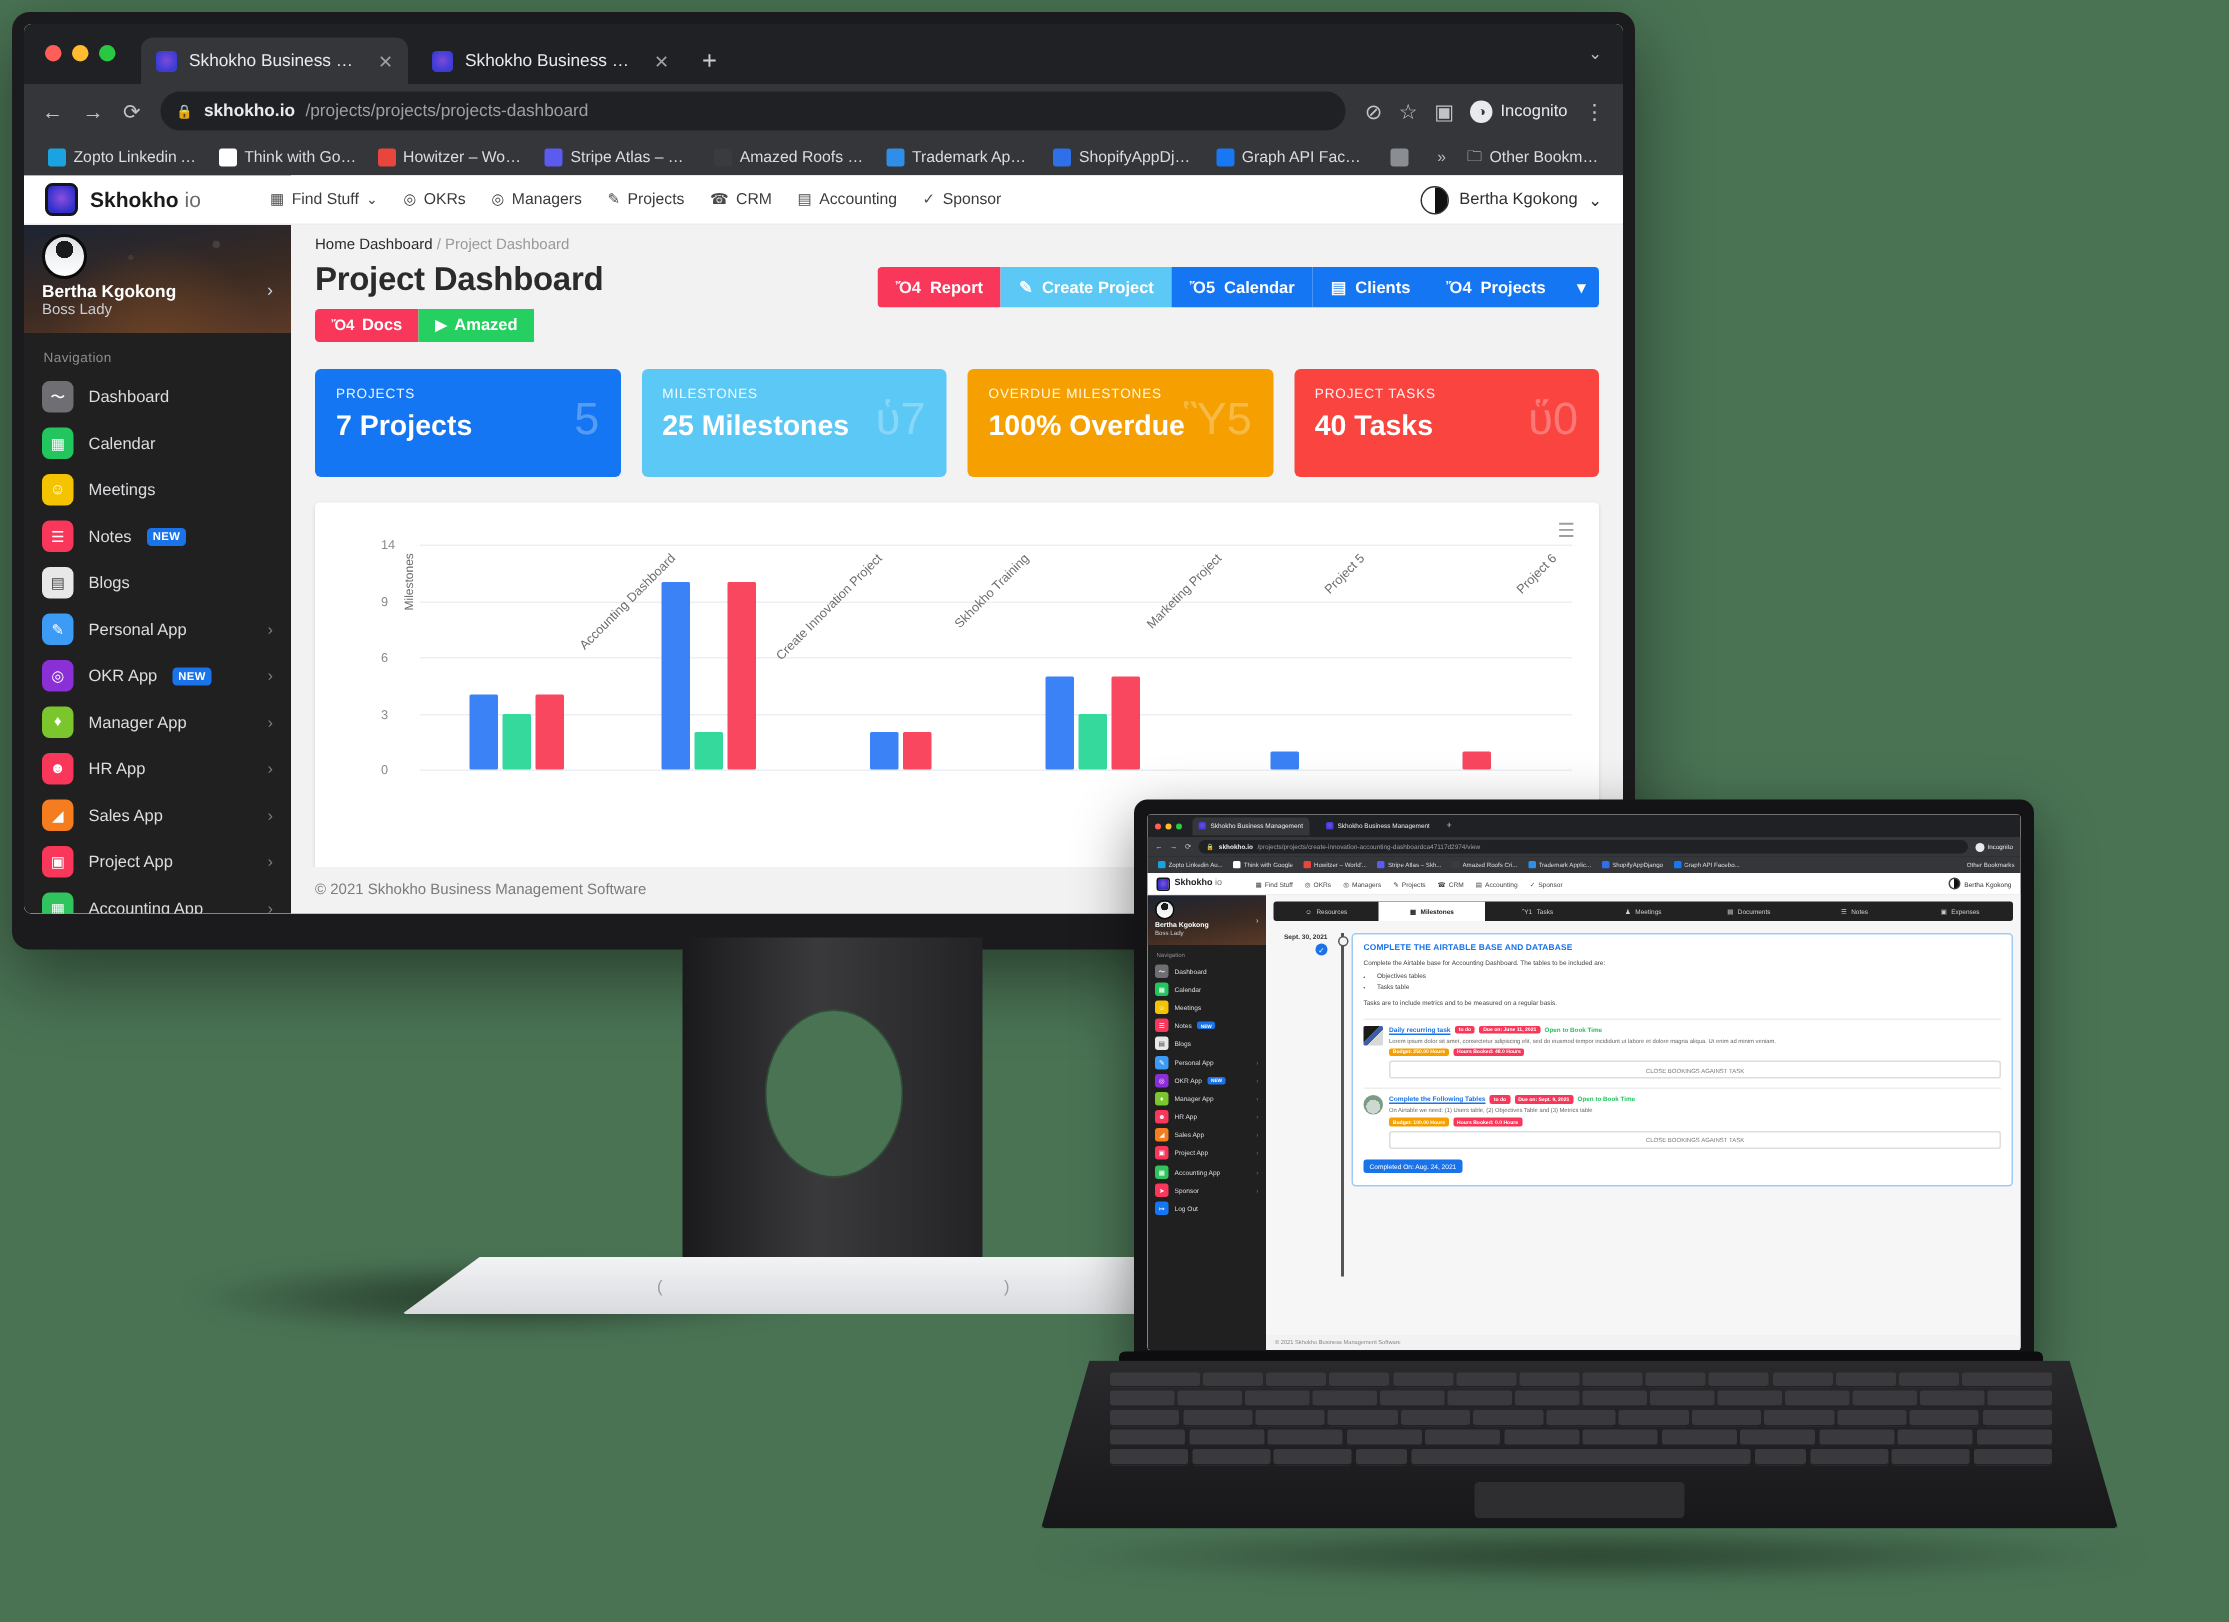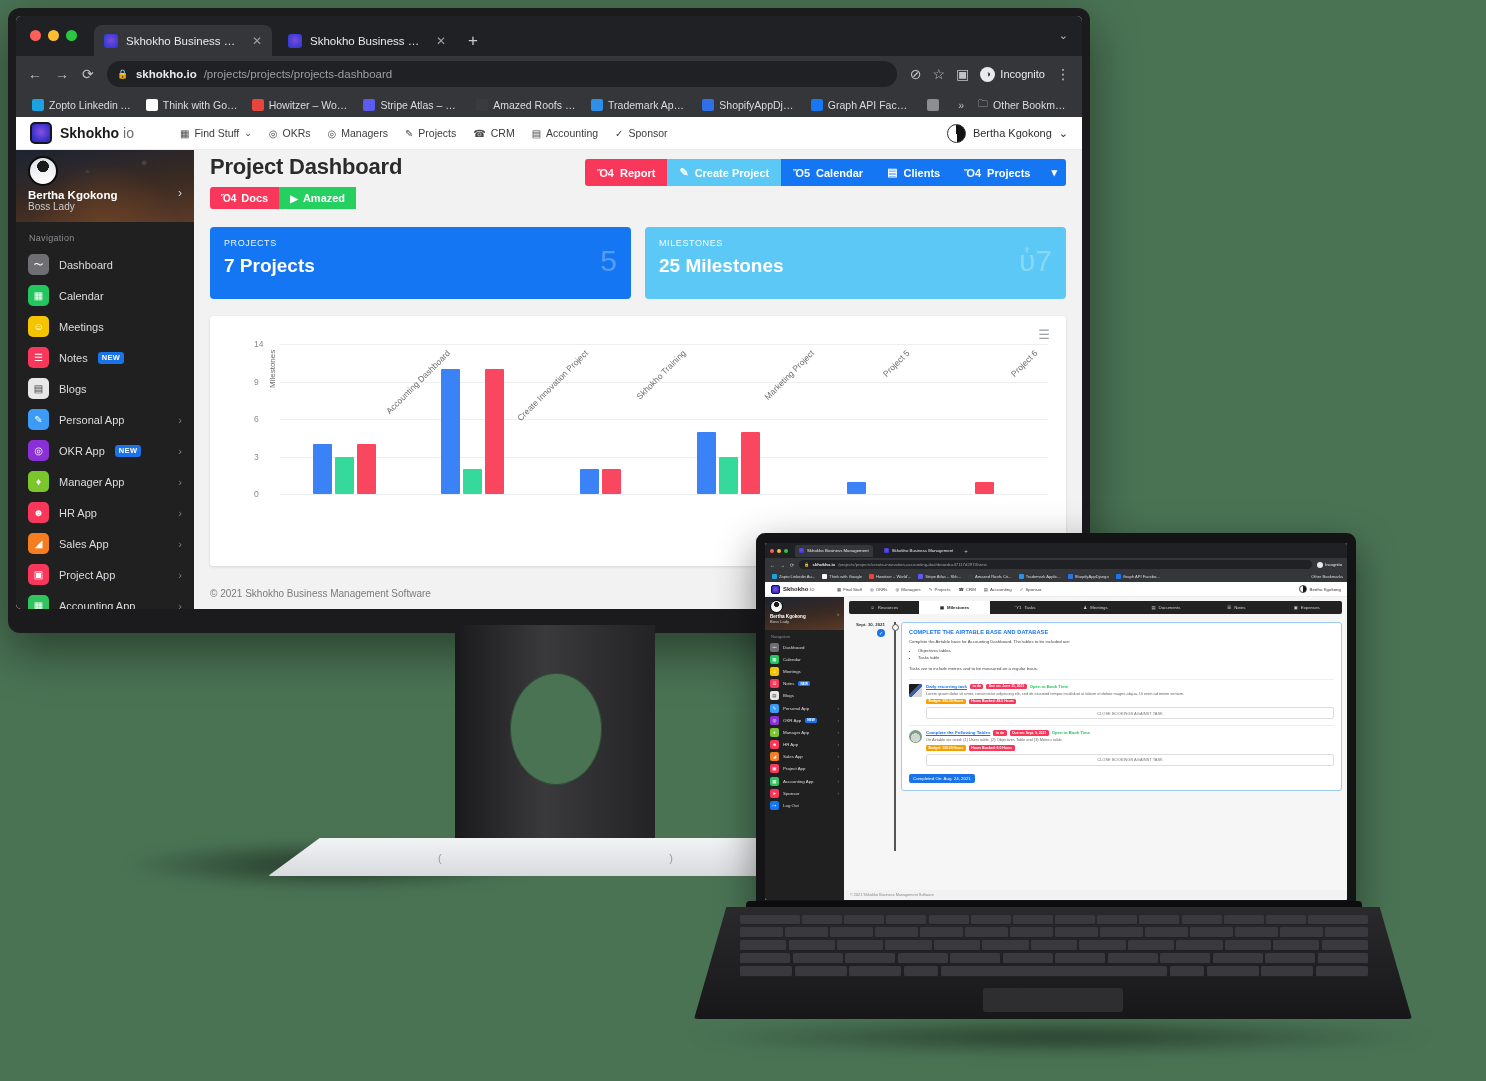--- a/index.html
+++ b/index.html
@@ -498,20 +498,25 @@
                 </div>
                 <div class="nav-item">
                   <span class="nav-ico" style="background: rgb(47, 196, 94);">▦</span>
                   <span>Accounting App</span>
                   <span class="nav-chev">›</span>
                 </div>
               </div>
           </div>
 
           <div class="main">
+            <div class="crumbs">
+              <b>Home Dashboard</b>
+              <span>/</span>
+              <span>Project Dashboard</span>
+            </div>
             <div class="title-row">
               <div>
                 <div class="page-title" style="padding-left:0">Project Dashboard</div>
                 <div class="docvid" id="mon-dv">
                     <div class="dv-btn dv-docs">
                       <span style="font-size: 10px;">Ὄ4</span>
                       <span>Docs</span>
                     </div>
                     <div class="dv-btn dv-video">
                       <span style="font-size: 10px;">▶</span>
@@ -547,20 +552,30 @@
             <div class="cards" id="mon-cards">
                 <div class="card" style="background: rgb(20, 118, 242);">
                   <div class="card-k">PROJECTS</div>
                   <div class="card-v">7 Projects</div>
                   <div class="card-ic">὆5</div>
                 </div>
                 <div class="card" style="background: rgb(91, 200, 245);">
                   <div class="card-k">MILESTONES</div>
                   <div class="card-v">25 Milestones</div>
                   <div class="card-ic">ὑ7</div>
+                </div>
+                <div class="card" style="background: rgb(245, 160, 0);">
+                  <div class="card-k">OVERDUE MILESTONES</div>
+                  <div class="card-v">100% Overdue</div>
+                  <div class="card-ic">Ὓ5</div>
+                </div>
+                <div class="card" style="background: rgb(249, 68, 63);">
+                  <div class="card-k">PROJECT TASKS</div>
+                  <div class="card-v">40 Tasks</div>
+                  <div class="card-ic">ὕ0</div>
                 </div>
               </div>
 
             <div class="panel">
               <div class="chart-wrap">
                 <span class="chart-menu">☰</span>
                 <div class="plot">
                   <div class="ylabel">Milestones</div>
                   <div id="mon-grid">
                       <div class="gridline" style="top: 150px;"></div>

